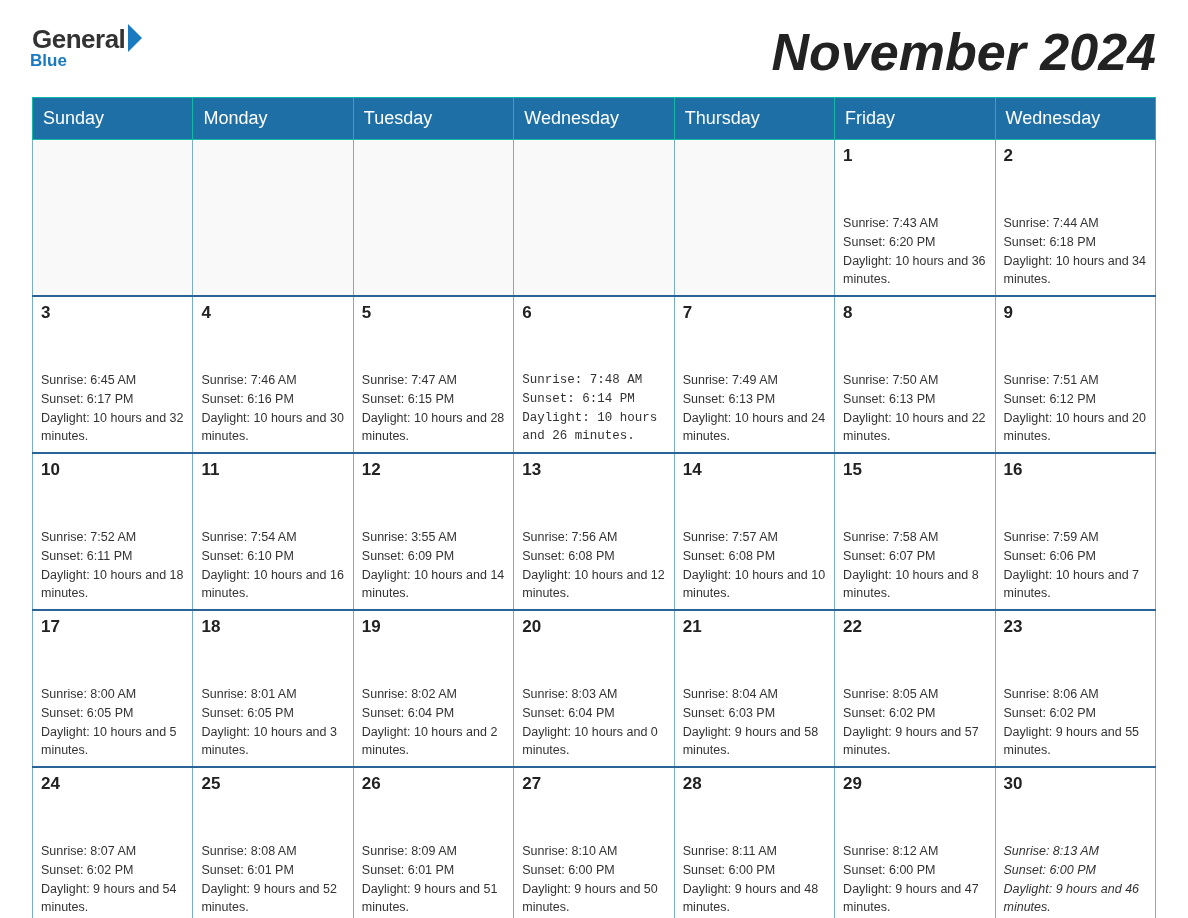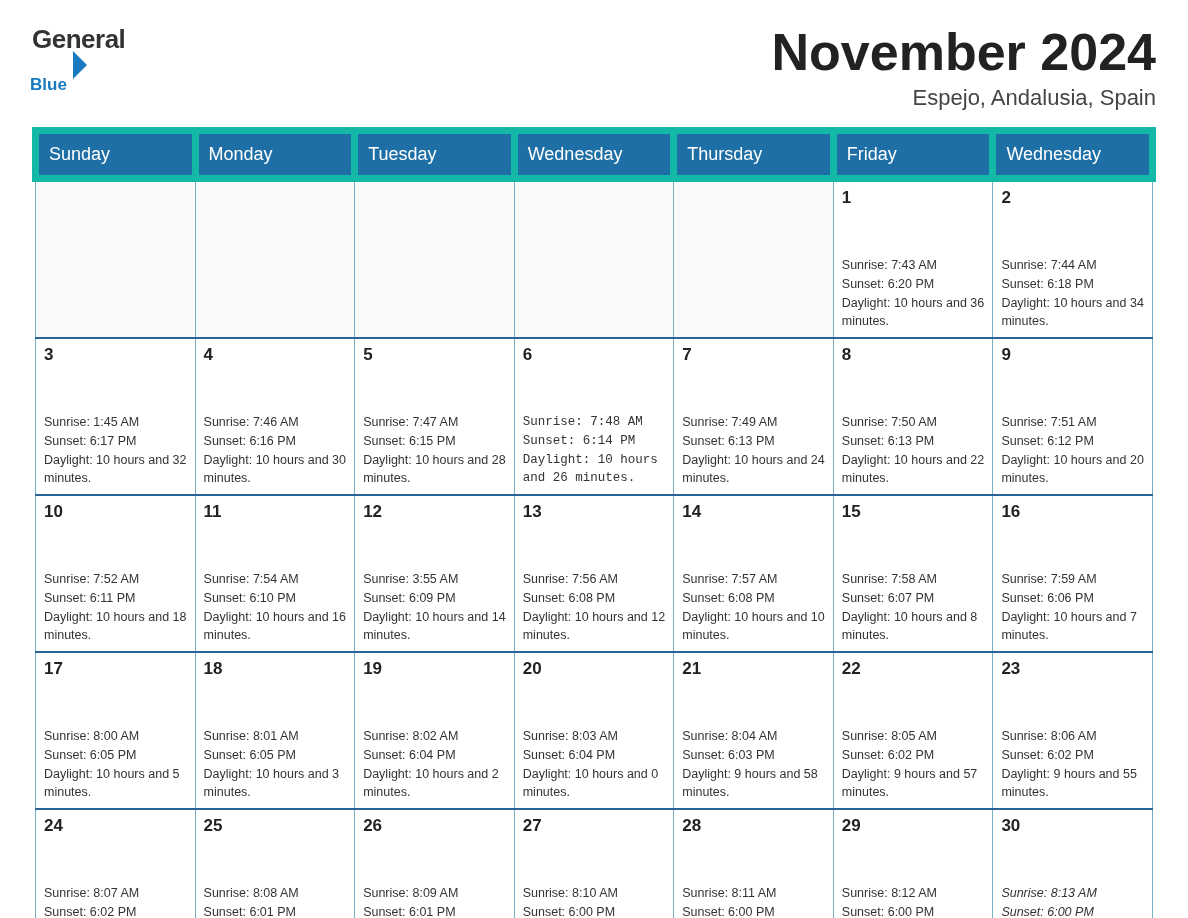--- a/index.html
+++ b/index.html
@@ -17,21 +17,20 @@
       margin-bottom: 16px;
     }
     .logo {
       display: flex;
       flex-direction: column;
       align-items: flex-start;
     }
     .logo-top {
       display: flex;
       align-items: center;
-      flex-direction: column;
     }
     .logo-general {
       font-size: 26px;
       font-weight: bold;
       color: #333;
       letter-spacing: -0.5px;
     }
     .logo-triangle {
       width: 0;
       height: 0;
@@ -43,20 +42,21 @@
     }
     .logo-blue {
       font-size: 17px;
       font-weight: bold;
       color: #1a7abf;
       margin-left: -2px;
       margin-top: -4px;
     }
     .title-block {
       text-align: right;
+      font-style: italic;
     }
     .month-title {
       font-size: 52px;
       font-weight: bold;
       color: #222;
       line-height: 1.1;
     }
     .location-title {
       font-size: 22px;
       color: #444;
@@ -67,21 +67,21 @@
       border-collapse: collapse;
       border: 1px solid #2a6496;
     }
     .calendar-table th {
       background-color: #1e6fa5;
       color: #fff;
       font-size: 18px;
       font-weight: normal;
       padding: 10px 10px;
       text-align: left;
-      border: 7px solid #14b8a6;
+      border: 1px solid #14b8a6;
     }
     .calendar-table td {
       vertical-align: top;
       border: 1px solid #7aaec8;
       padding: 6px 8px;
       width: 14.28%;
       min-height: 110px;
       height: 110px;
     }
     .day-number {
@@ -109,21 +109,20 @@
 <div class="header">
   <div class="logo">
     <div class="logo-top">
       <span class="logo-general">General</span>
       <div class="logo-triangle"></div>
     </div>
     <span class="logo-blue">Blue</span>
   </div>
   <div class="title-block">
     <div class="month-title">November 2024</div>
-    <div class="location-title">Espejo, Andalusia, Spain</div>
   </div>
 </div>
 
 <table class="calendar-table">
   <thead>
     <tr>
     <th>Sunday</th>
         <th>Monday</th>
         <th>Tuesday</th>
         <th>Wednesday</th>
@@ -148,21 +147,21 @@
         <td>
           <div class="day-number">2</div>
           <div class="day-info" style="white-space: pre-line;">Sunrise: 7:44 AM
 Sunset: 6:18 PM
 Daylight: 10 hours and 34 minutes.</div>
         </td>
       </tr>
       <tr class="row-separator">
         <td>
           <div class="day-number">3</div>
-          <div class="day-info" style="white-space: pre-line;">Sunrise: 1:45 AM
+          <div class="day-info" style="white-space: pre-line;">Sunrise: 6:45 AM
 Sunset: 6:17 PM
 Daylight: 10 hours and 32 minutes.</div>
         </td>
         <td>
           <div class="day-number">4</div>
           <div class="day-info" style="white-space: pre-line;">Sunrise: 7:46 AM
 Sunset: 6:16 PM
 Daylight: 10 hours and 30 minutes.</div>
         </td>
         <td>

